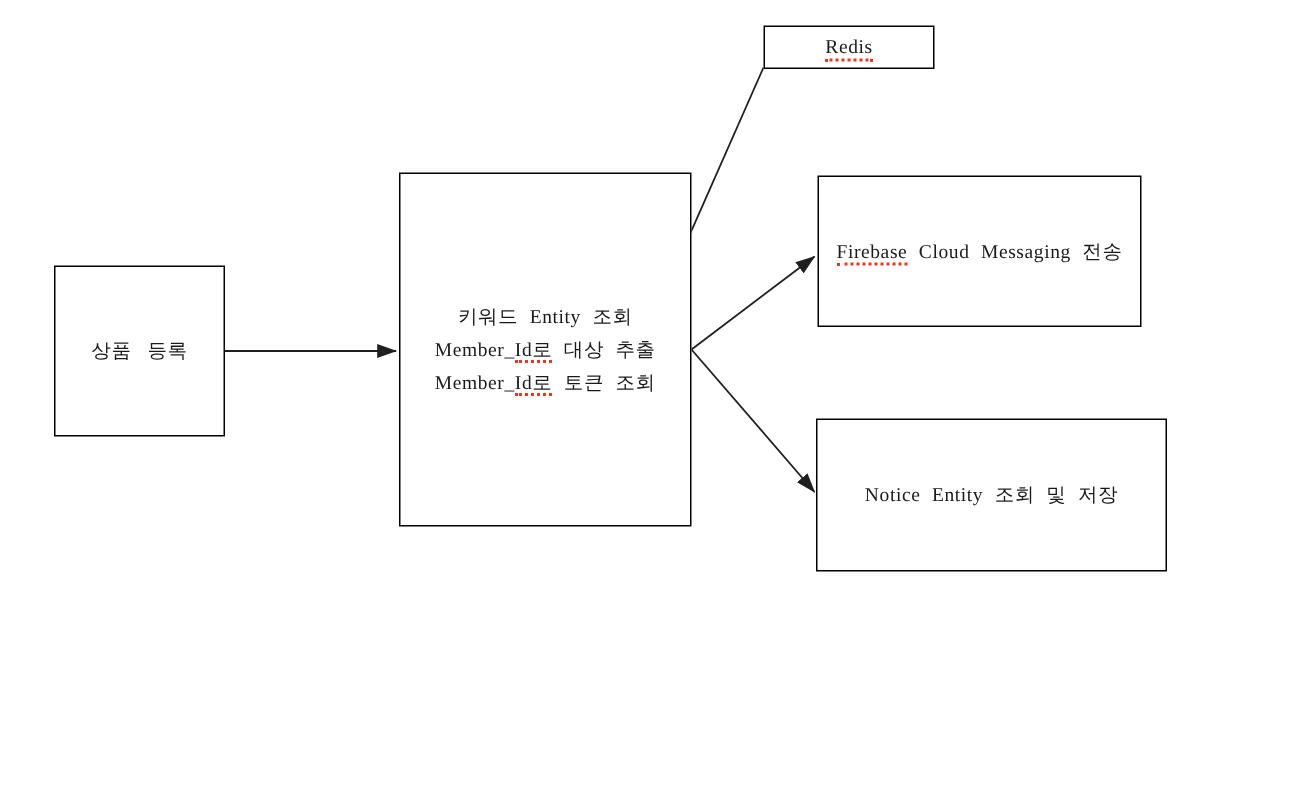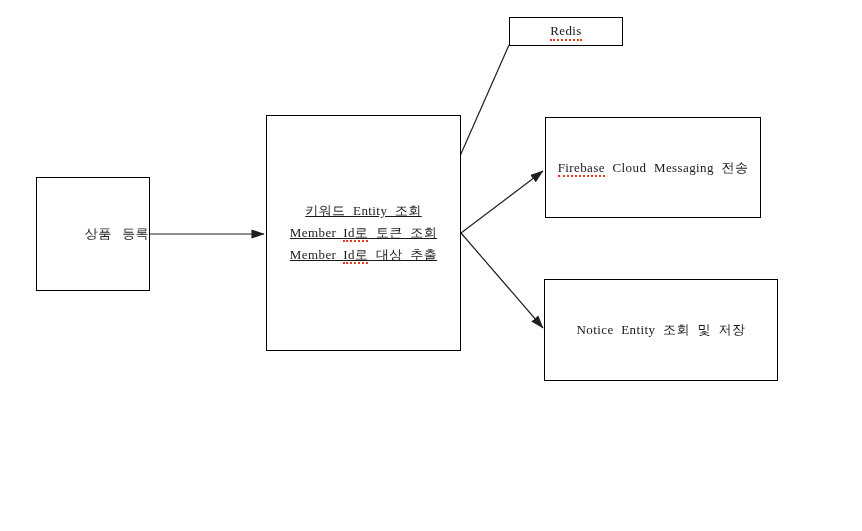--- a/index.html
+++ b/index.html
@@ -22,29 +22,28 @@
     background: #ffffff;
     display: flex;
     align-items: center;
     justify-content: center;
     text-align: center;
     font-size: 13px;
     letter-spacing: 0.4px;
     word-spacing: 4px;
     box-sizing: border-box;
   }
-  .box.product  { left: 36px;  top: 177px; width: 114px; height: 114px; word-spacing: 7px; justify-content: flex-end; }
+  .box.product  { left: 36px;  top: 177px; width: 114px; height: 114px; word-spacing: 7px; }
   .box.process  { left: 266px; top: 115px; width: 195px; height: 236px; flex-direction: column; }
   .box.redis    { left: 509px; top: 17px;  width: 114px; height: 29px; }
   .box.firebase { left: 545px; top: 117px; width: 216px; height: 101px; }
   .box.notice   { left: 544px; top: 279px; width: 234px; height: 102px; }
   .process .line {
     line-height: 22px;
     white-space: nowrap;
-    text-decoration: underline;
   }
   .misspell {
     border-bottom: 2px dotted #e8391f;
     padding-bottom: 0px;
   }
   svg.edges {
     position: absolute;
     left: 0;
     top: 0;
     width: 862px;
@@ -72,22 +71,22 @@
     <line x1="461" y1="233" x2="543" y2="171" marker-end="url(#arrowhead)"></line>
     <line x1="461" y1="233" x2="543" y2="328" marker-end="url(#arrowhead)"></line>
   </svg>
 
   <div class="box product">
     <span>상품 등록</span>
   </div>
 
   <div class="box process">
     <div class="line">키워드 Entity 조회</div>
+    <div class="line"><span>Member_</span><span class="misspell">Id로</span><span> 대상 추출</span></div>
     <div class="line"><span>Member_</span><span class="misspell">Id로</span><span> 토큰 조회</span></div>
-    <div class="line"><span>Member_</span><span class="misspell">Id로</span><span> 대상 추출</span></div>
   </div>
 
   <div class="box redis">
     <span class="misspell">Redis</span>
   </div>
 
   <div class="box firebase">
     <span><span class="misspell">Firebase</span><span> Cloud Messaging 전송</span></span>
   </div>
 

